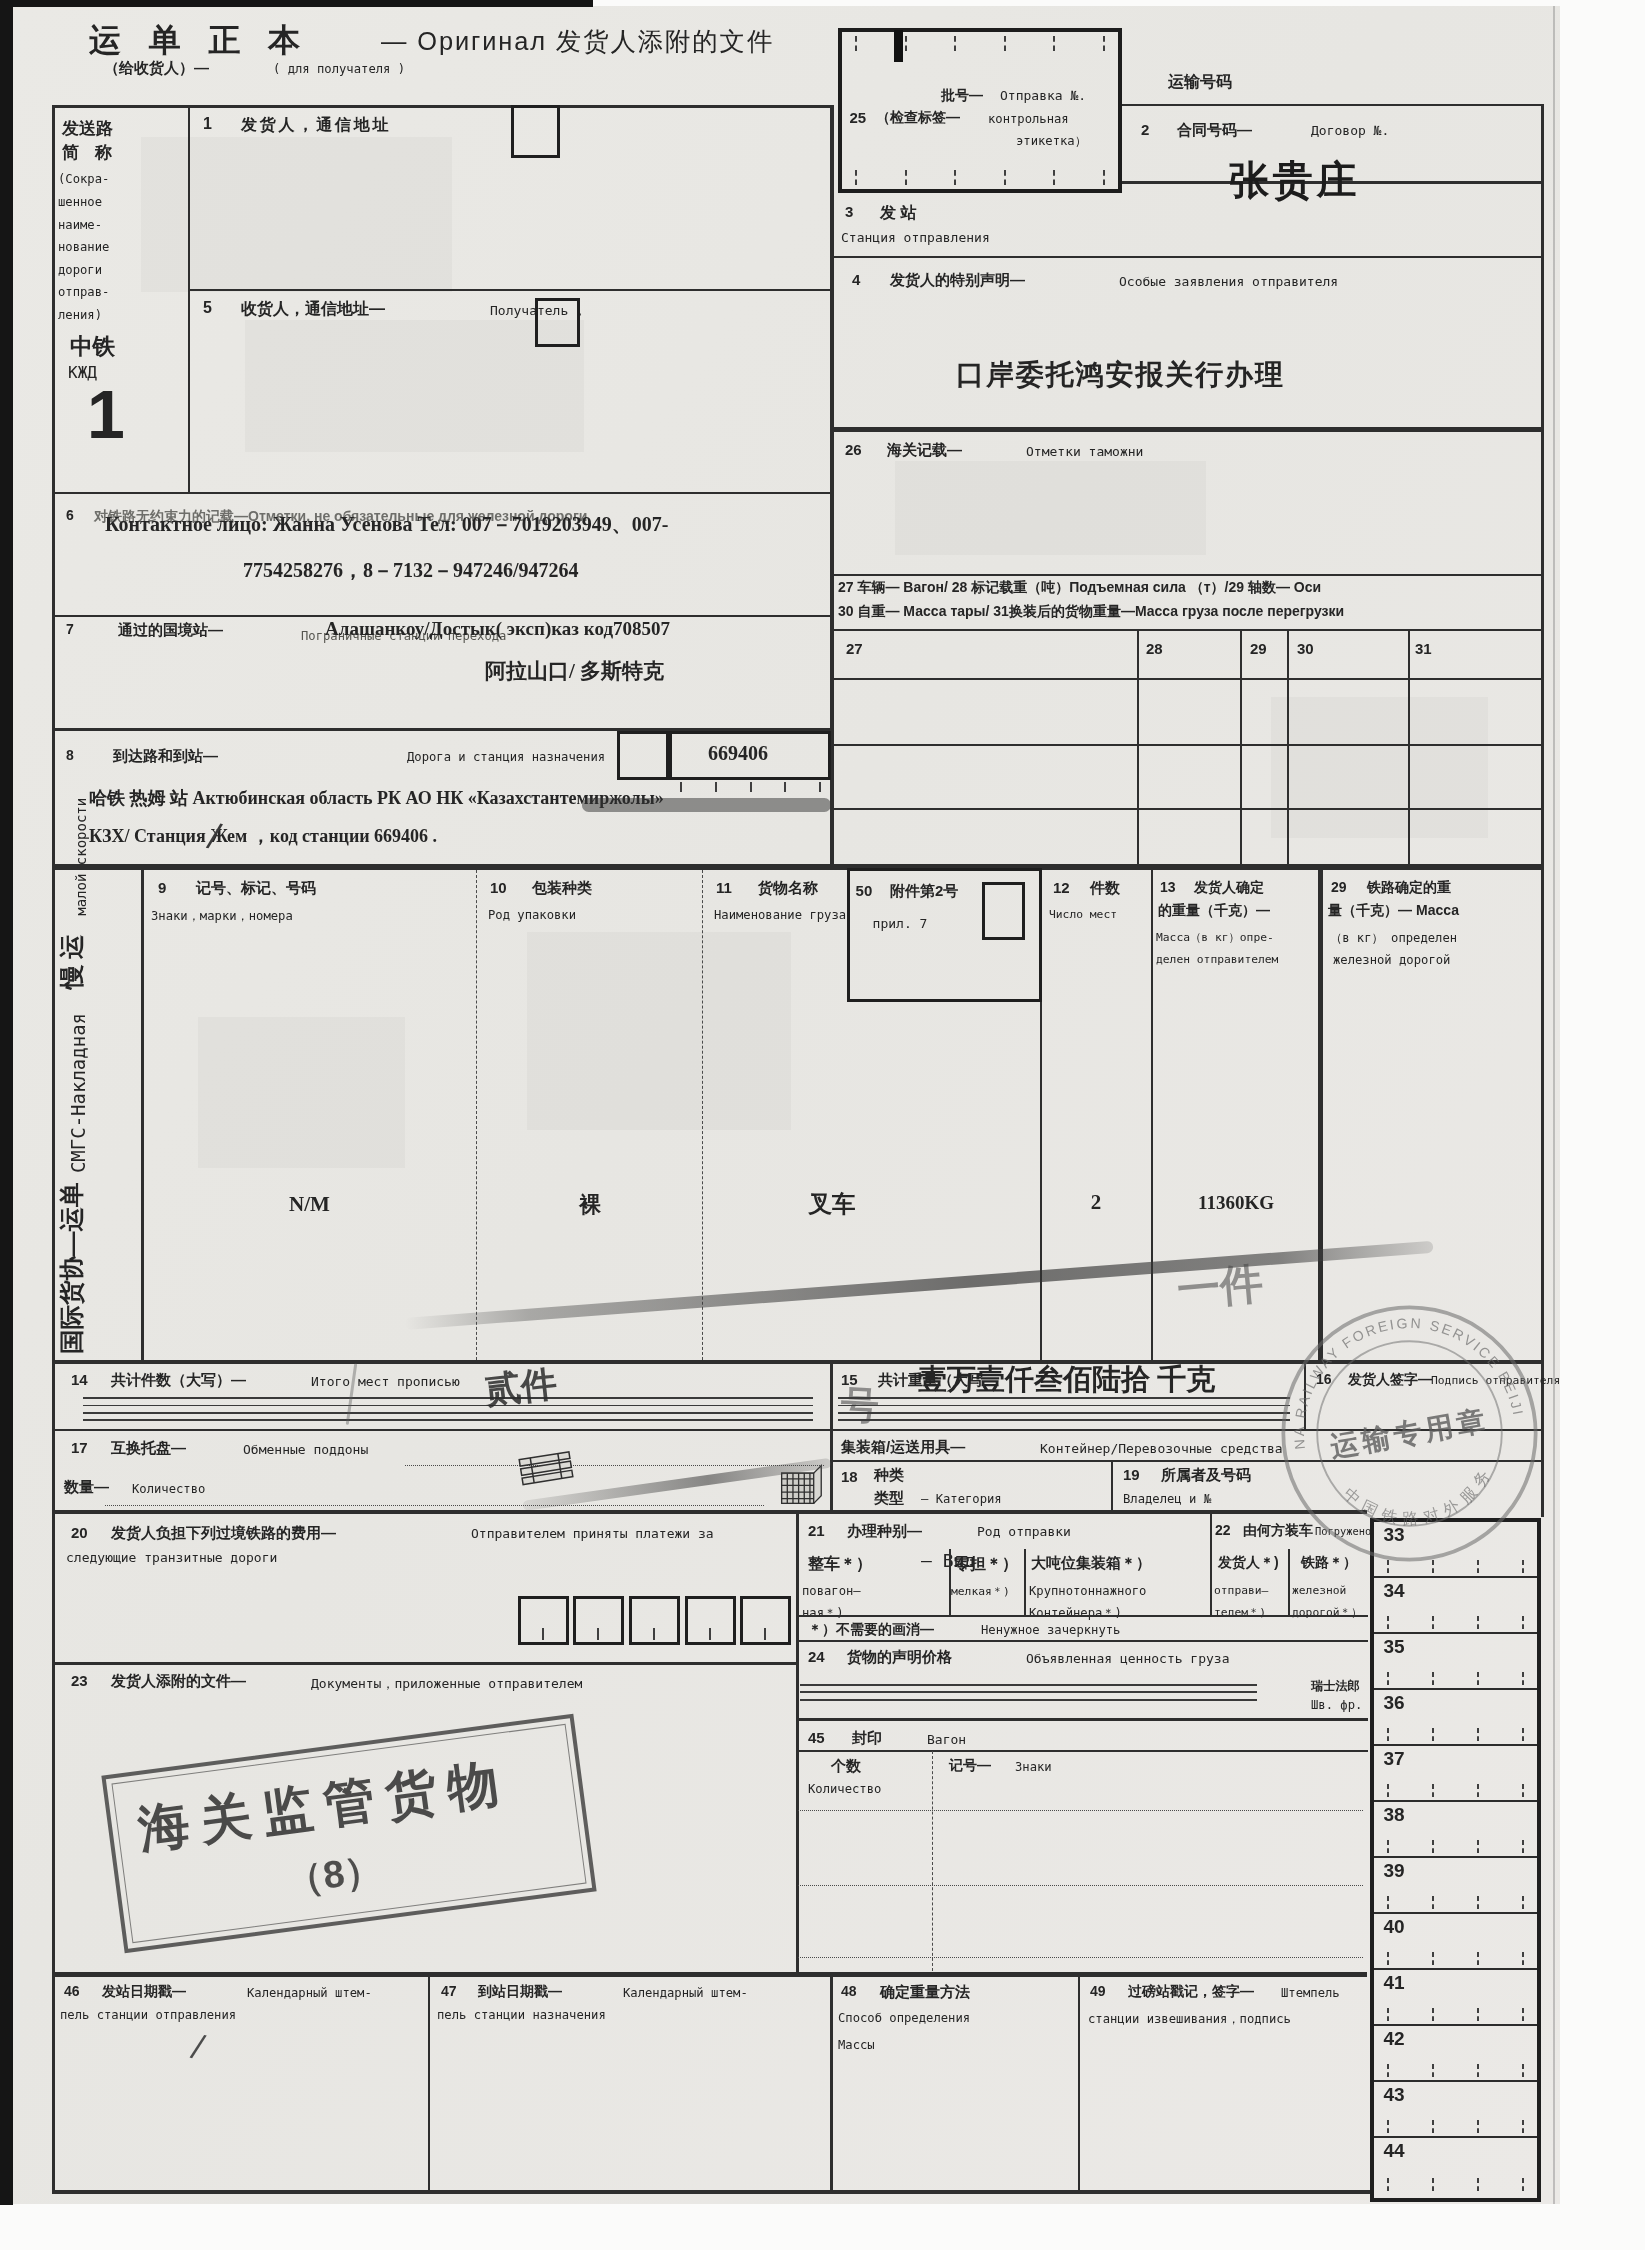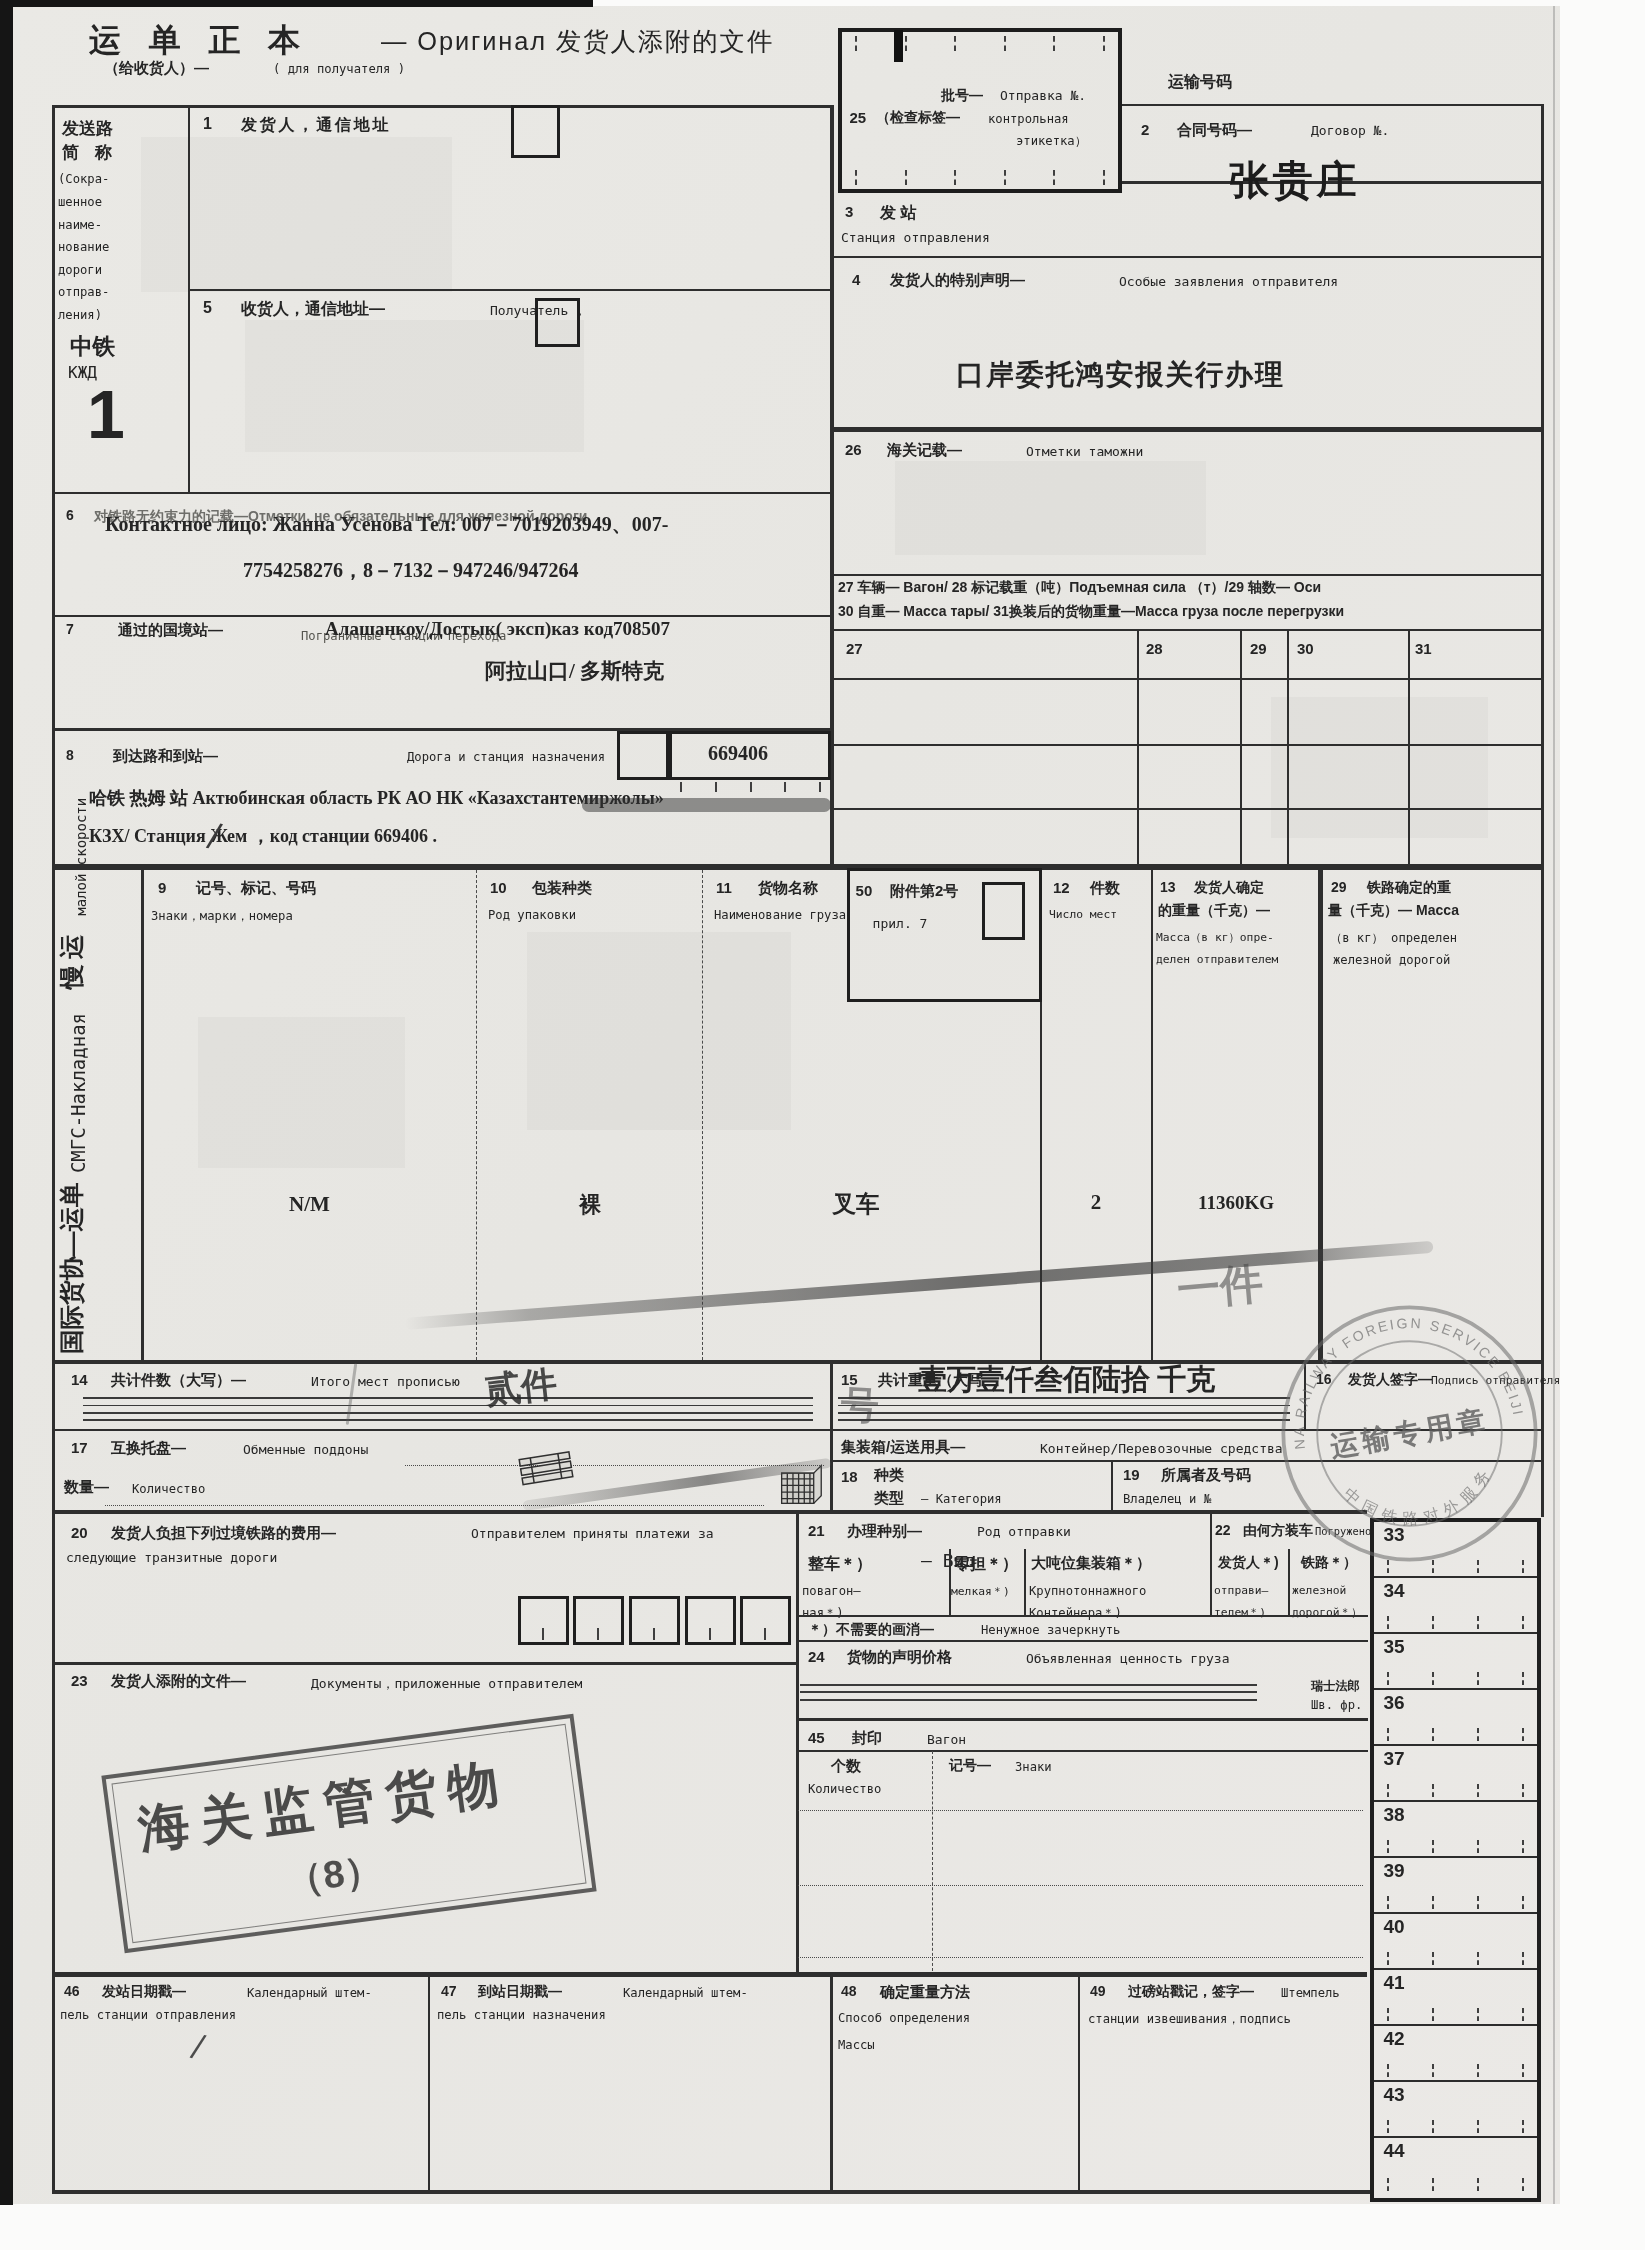--- a/index.html
+++ b/index.html
@@ -210,21 +210,21 @@
 <div class="a ru" style="left:1156px;top:930px;font-size:11.3px">Масса（в кг）опре-</div>
 <div class="a ru" style="left:1156px;top:953px;font-size:11.3px">делен отправителем</div>
 <div class="a cn" style="left:1331px;top:879px;font-size:14px">29</div>
 <div class="a cn" style="left:1367px;top:879px;font-size:14px">铁路确定的重</div>
 <div class="a cn" style="left:1328px;top:902px;font-size:14px">量（千克）— Масса</div>
 <div class="a ru" style="left:1330px;top:930px;font-size:12.2px">（в кг） определен</div>
 <div class="a ru" style="left:1333px;top:953px;font-size:12.2px">железной  дорогой</div>
 
 <div class="a typed ctr" style="left:144px;top:1192px;width:331px;font-size:21px">N/M</div>
 <div class="a cn typed ctr" style="left:478px;top:1190px;width:224px;font-size:21.7px">裸</div>
-<div class="a cn typed ctr" style="left:704px;top:1188px;width:304px;font-size:23.5px">叉车</div>
+<div class="a cn typed ctr" style="left:680px;top:1188px;width:304px;font-size:23.5px">叉车</div>
 <div class="a typed ctr" style="left:1042px;top:1190px;width:108px;font-size:21px">2</div>
 <div class="a typed ctr" style="left:1153px;top:1192px;width:166px;font-size:19px">11360KG</div>
 
 <div class="streak" style="left:405px;top:1318px;width:1031px;height:12.2px;transform:rotate(-4.3deg);transform-origin:left center;background:linear-gradient(90deg,rgba(80,80,80,0),rgba(75,75,75,.4) 12%,rgba(45,45,45,.66) 55%,rgba(60,60,60,.6) 85%,rgba(95,95,95,.2))"></div>
 <div class="a cn typed" style="left:1177px;top:1258px;font-size:43px;color:rgba(70,70,70,.55);transform:rotate(-5deg)">一件</div>
 
 <div class="a cn" style="left:71px;top:1371px;font-size:15px">14</div>
 <div class="a cn" style="left:111px;top:1371px;font-size:15px">共计件数（大写）—</div>
 <div class="a ru" style="left:311px;top:1374px;font-size:13px">Итого мест прописью</div>
 <div class="rules" style="left:83px;top:1397px;width:730px;height:26px"></div>

